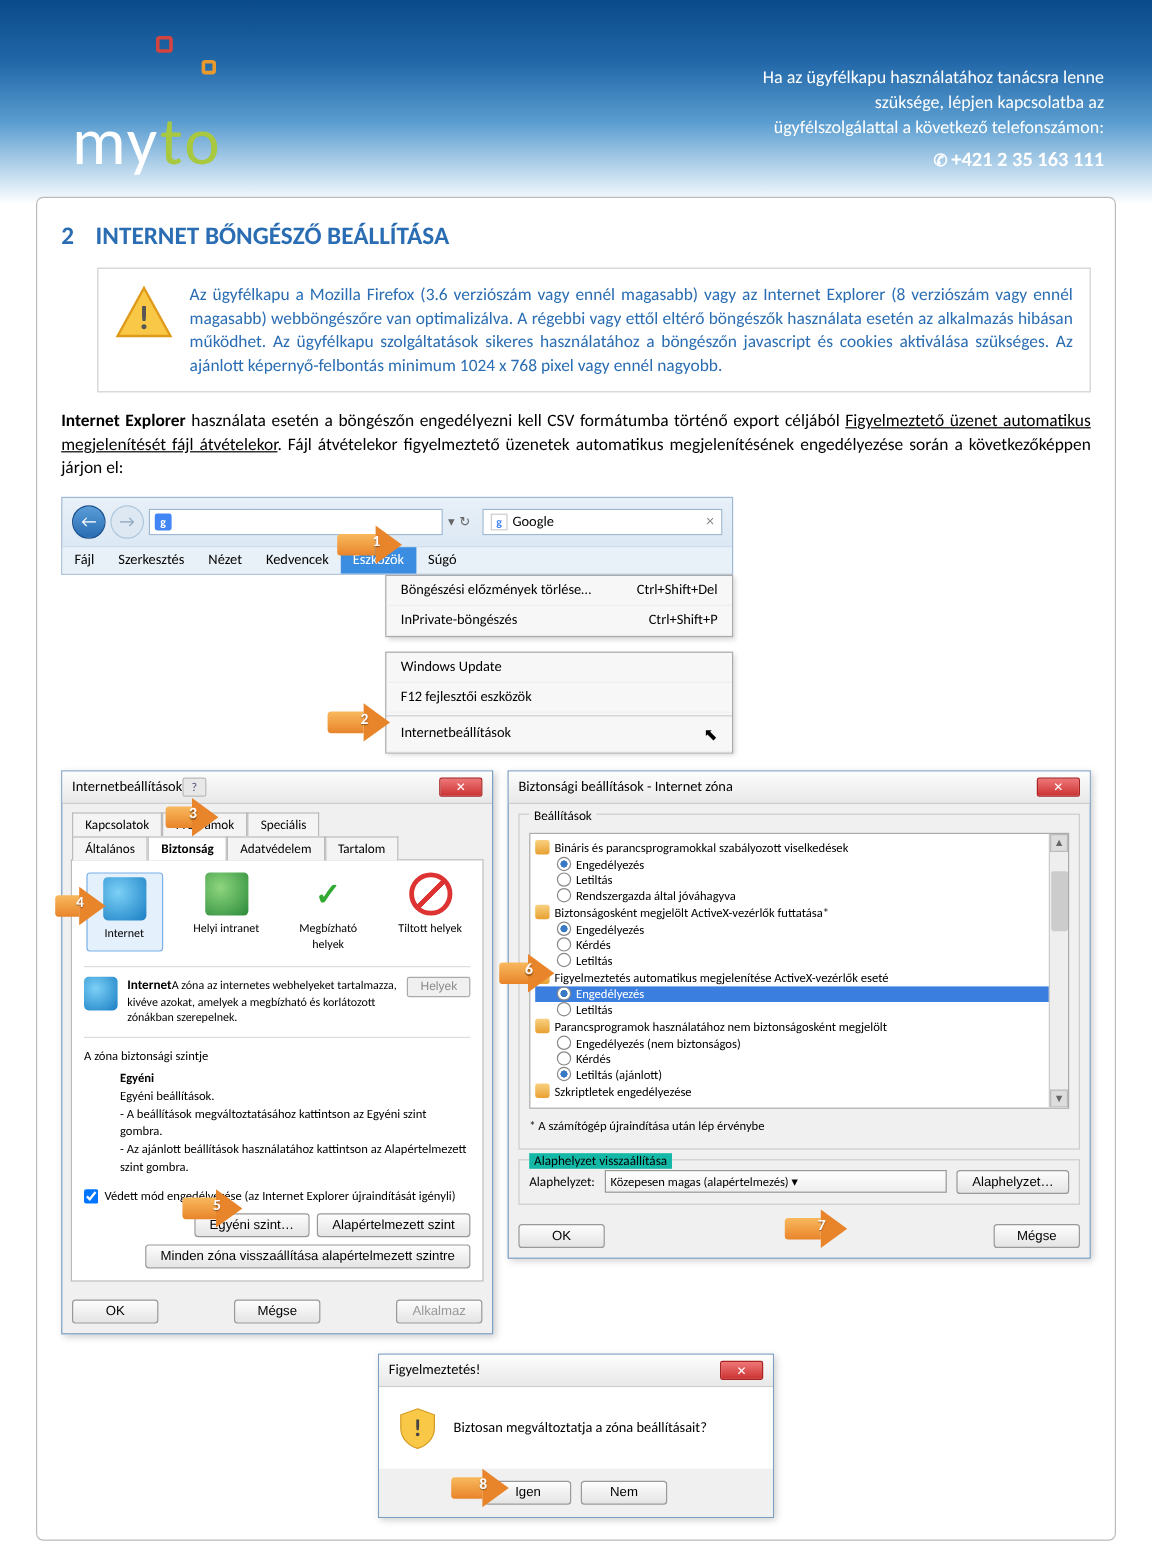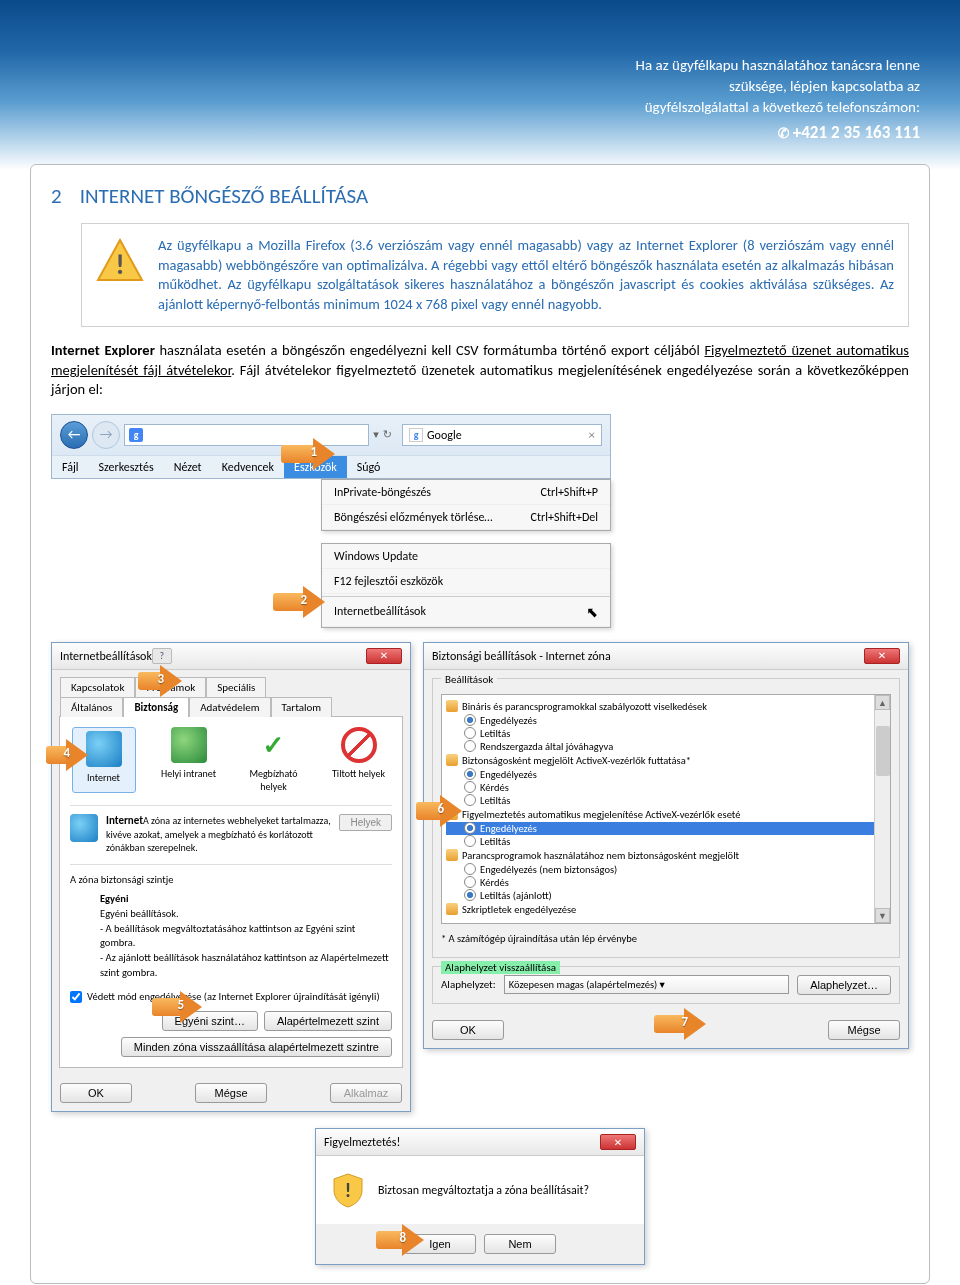--- a/index.html
+++ b/index.html
@@ -10,21 +10,21 @@
 .logo-dots{position:relative;height:40px}
 .dot{position:absolute;width:14px;height:14px;border-radius:3px;border:3px solid}
 .dot1{border-color:#d4443f;left:70px;top:0}
 .dot2{border-color:#e89a2e;left:108px;top:20px;width:12px;height:12px}
 .logo-text{color:#fff;font-size:56px;font-weight:300;letter-spacing:2px;margin-top:15px}
 .logo-text .t{color:#a8c93f}
 .header-info{position:absolute;right:40px;top:55px;text-align:right;color:#fff;font-size:15px;line-height:1.4}
 .phone{font-weight:bold;font-size:17px;margin-top:3px}
 .phone::before{content:"✆ ";font-size:14px}
 .content-box{margin:0 30px;border:1px solid #bbb;border-radius:6px;padding:18px 20px;background:#fff;position:relative;top:-6px}
-.sec-title{color:#2a6db3;font-weight:normal;font-size:21px;margin-bottom:14px}
+.sec-title{color:#2a6db3;font-weight:bold;font-size:21px;margin-bottom:14px}
 .sec-title .num{margin-right:18px}
 .warning-box{border:1px solid #d0d0d0;padding:12px 14px;margin:0 0 14px 30px;display:flex;gap:14px;align-items:flex-start}
 .warn-icon{width:48px;height:48px;flex:0 0 48px}
 .warn-icon svg{width:48px;height:48px}
 .warning-text{color:#2a6db3;font-size:14.5px;line-height:1.35;text-align:justify}
 .body-text{font-size:14.5px;line-height:1.35;text-align:justify;margin-bottom:14px}
 .ul{text-decoration:underline}
 .screenshots{position:relative}
 .ie-browser{border:1px solid #9eb8d2;background:linear-gradient(#e8f0f8,#d5e4f2);width:560px;margin-left:0}
 .ie-top{display:flex;align-items:center;padding:6px 8px;gap:4px}
@@ -102,20 +102,27 @@
 .warn-body{background:#fff;padding:16px;display:flex;gap:14px;align-items:center;font-size:12px}
 .warn-shield{width:32px;height:36px}
 .warn-btns{display:flex;gap:8px;justify-content:center;padding:10px;background:#f0f0f0}
 .cursor{position:absolute;font-size:14px;color:#000}
 </style>
 </head>
 <body>
 
 <div class="page">
   <div class="header-grad">
+    <div class="logo">
+      <div class="logo-dots">
+        <div class="dot dot1"></div>
+        <div class="dot dot2"></div>
+      </div>
+      <div class="logo-text"><span>m</span><span>y</span><span class="t">t</span><span class="t">o</span></div>
+    </div>
     <div class="header-info">
       <div>Ha az ügyfélkapu használatához tanácsra lenne</div>
       <div>szüksége, lépjen kapcsolatba az</div>
       <div>ügyfélszolgálattal a következő telefonszámon:</div>
       <div class="phone">+421 2 35 163 111</div>
     </div>
   </div>
 
   <div class="content-box">
     <div class="sec-title">
@@ -166,26 +173,26 @@
         <div class="arrow" style="left:230px;top:24px">
           <div class="arrow-body">
               <div class="arrow-shaft" style="width:32px"></div>
               <div class="arrow-head"></div>
             </div>
           <div class="arrow-num">1</div>
         </div>
 
         <div class="dropdown">
           <div class="dd-row">
+              <span>Böngészési előzmények törlése…</span>
+              <span>Ctrl+Shift+Del</span>
+            </div>
+          <div class="dd-row">
               <span>InPrivate-böngészés</span>
               <span>Ctrl+Shift+P</span>
-            </div>
-          <div class="dd-row">
-              <span>Böngészési előzmények törlése…</span>
-              <span>Ctrl+Shift+Del</span>
             </div>
         </div>
         <div style="height:12px"></div>
         <div class="dropdown">
           <div class="dd-row">
               <span>Windows Update</span>
             </div>
           <div class="dd-row">
               <span>F12 fejlesztői eszközök</span>
             </div>
@@ -363,21 +370,21 @@
             <div class="arrow" style="left:-8px;top:152px">
               <div class="arrow-body">
                   <div class="arrow-shaft" style="width:24px"></div>
                   <div class="arrow-head"></div>
                 </div>
               <div class="arrow-num">6</div>
             </div>
             <div class="sec-note">* A számítógép újraindítása után lép érvénybe</div>
           </div>
           <div class="reset-group">
-            <span class="reset-label" style="position:absolute;margin-top:-34px;background:#86efac;padding:0 4px">Alaphelyzet visszaállítása</span>
+            <span class="reset-label" style="position:absolute;margin-top:-34px;background:#14b8a6;padding:0 4px">Alaphelyzet visszaállítása</span>
             <span class="reset-label">Alaphelyzet:</span>
             <div class="reset-select"><span>Közepesen magas (alapértelmezés)</span> ▾</div>
             <button class="win-btn">Alaphelyzet…</button>
           </div>
           <div class="dlg-footer">
             <button class="win-btn">OK</button>
             <button class="win-btn">Mégse</button>
           </div>
           <div class="arrow" style="left:230px;bottom:8px">
             <div class="arrow-body">

